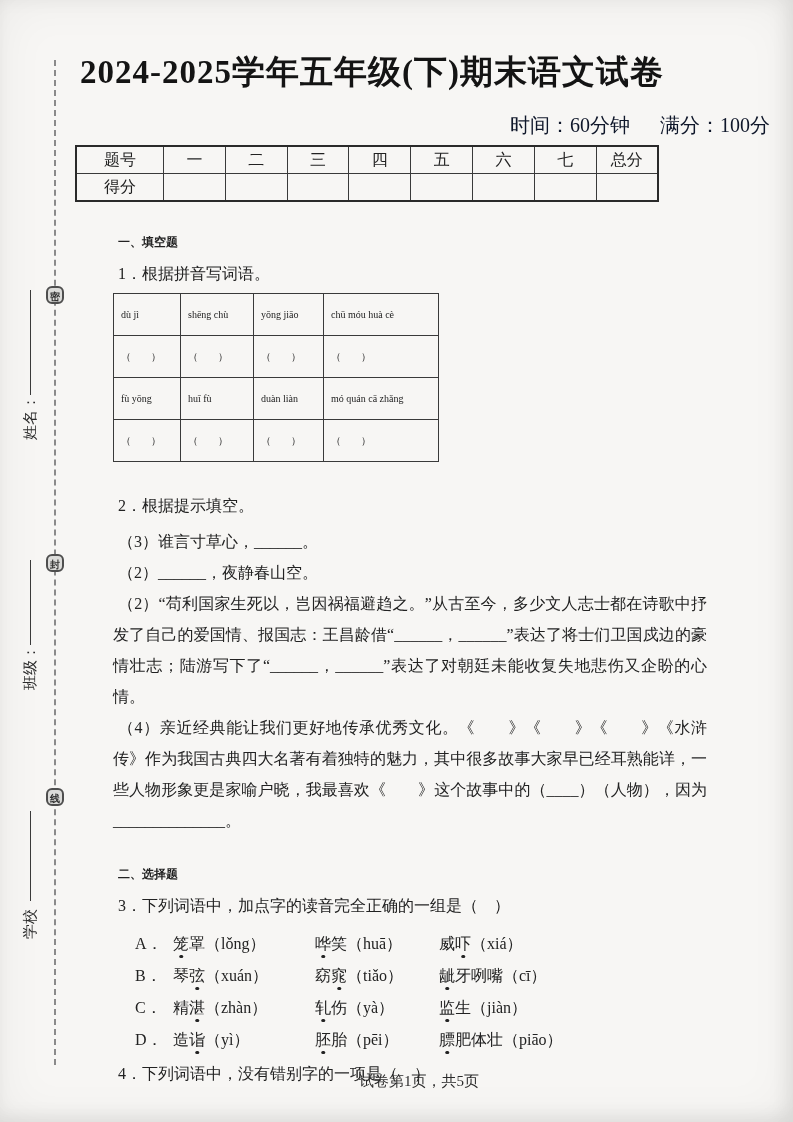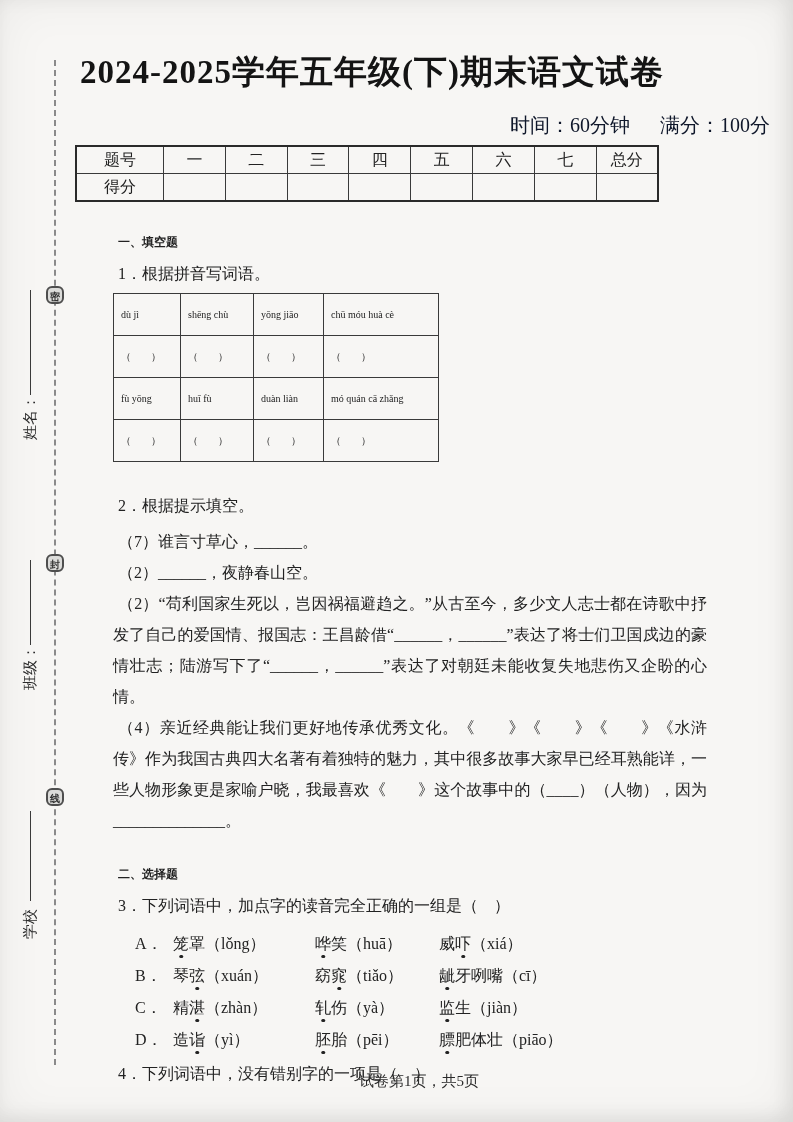--- a/index.html
+++ b/index.html
@@ -166,21 +166,21 @@
             <td>（　　）</td>
             <td>（　　）</td>
             <td>（　　）</td>
             <td>（　　）</td>
           </tr>
         </tbody>
     </table>
 
     <div class="stem q2-block">2．根据提示填空。</div>
     <div id="q2-items">
-        <div class="q2-item">（7）谁言寸草心，______。</div>
+        <div class="q2-item">（3）谁言寸草心，______。</div>
         <div class="q2-item">（2）______，夜静春山空。</div>
         <div class="q2-item">（2）“苟利国家生死以，岂因祸福避趋之。”从古至今，多少文人志士都在诗歌中抒发了自己的爱国情、报国志：王昌龄借“______，______”表达了将士们卫国戍边的豪情壮志；陆游写下了“______，______”表达了对朝廷未能收复失地悲伤又企盼的心情。</div>
         <div class="q2-item">（4）亲近经典能让我们更好地传承优秀文化。《　　》《　　》《　　》《水浒传》作为我国古典四大名著有着独特的魅力，其中很多故事大家早已经耳熟能详，一些人物形象更是家喻户晓，我最喜欢《　　》这个故事中的（____）（人物），因为______________。</div>
       </div>
 
     <div class="sec-heading sec2">二、选择题</div>
     <div class="stem">3．下列词语中，加点字的读音完全正确的一组是（　）</div>
     <div id="q3-options">
         <div class="option-row">
           <span>A．</span>

